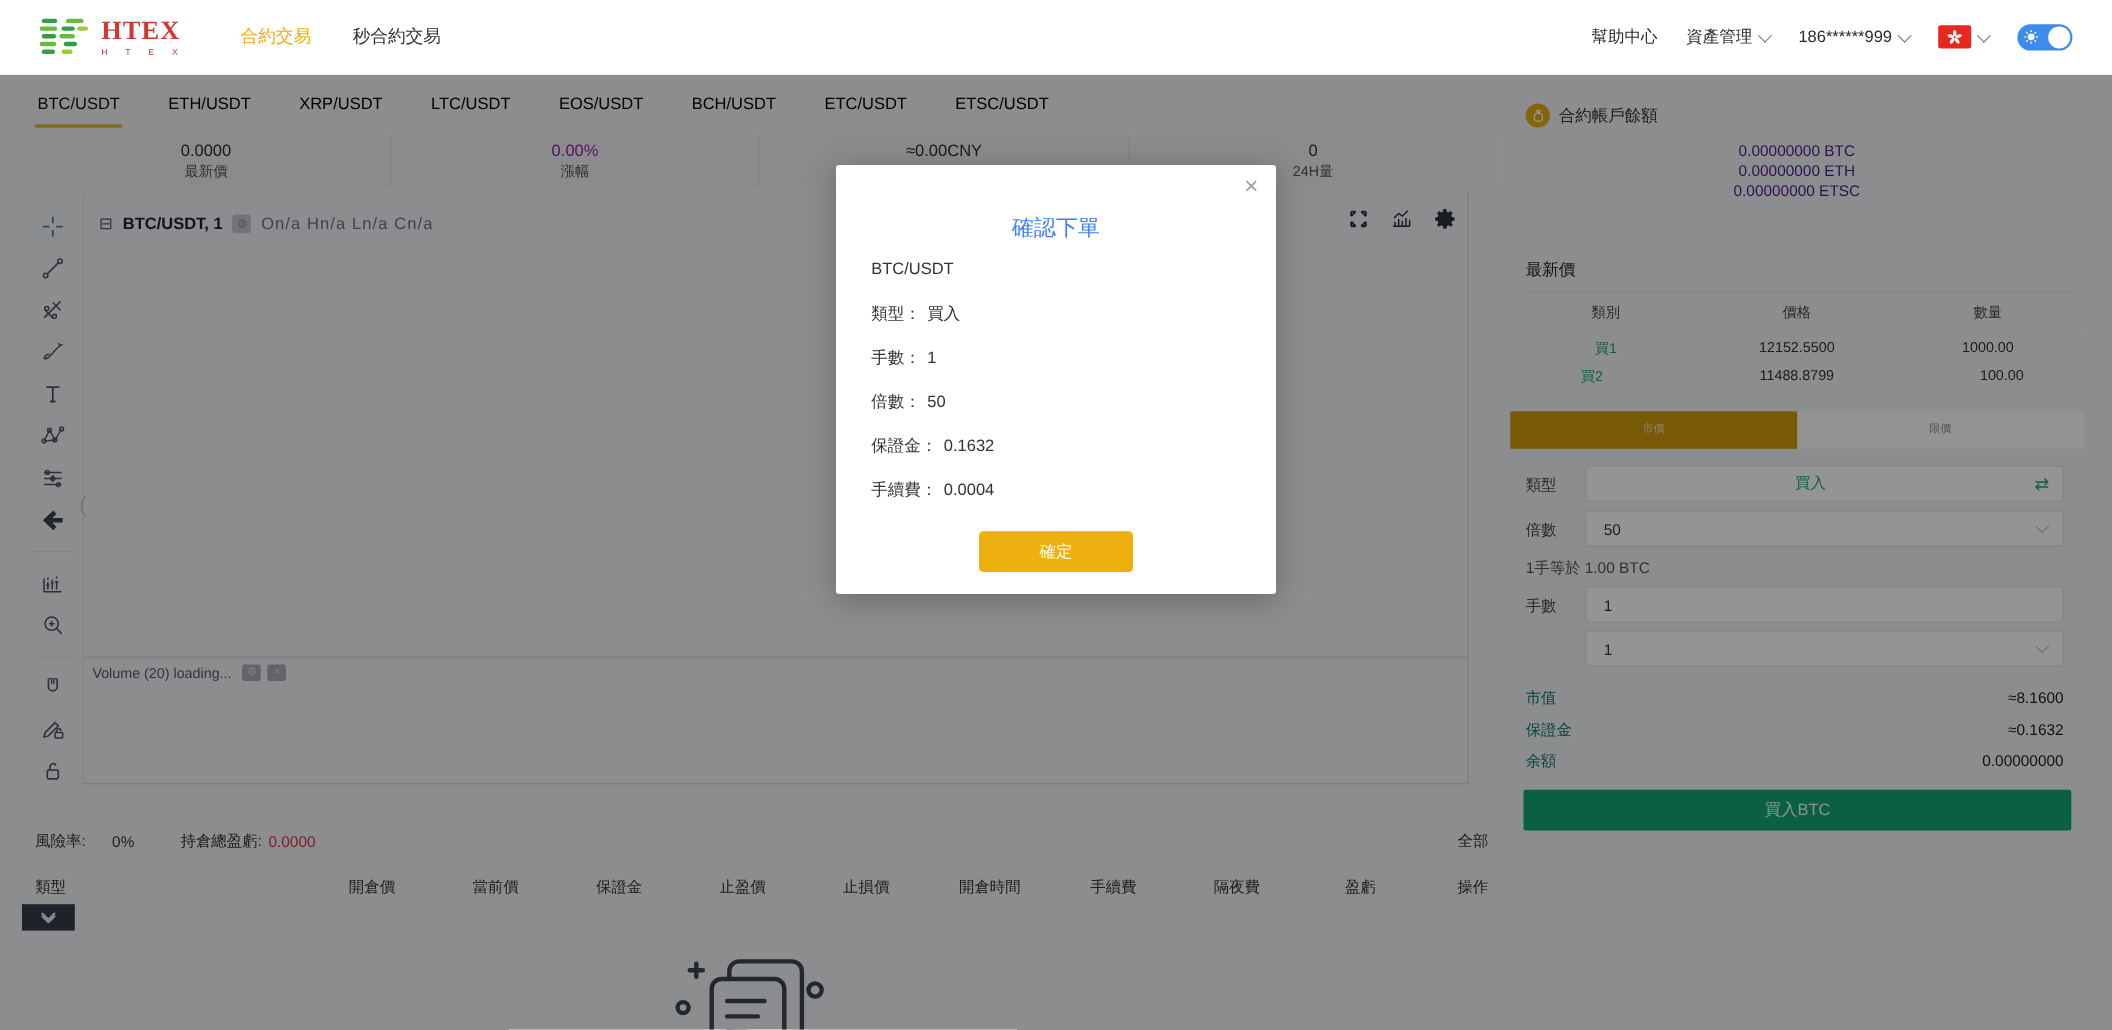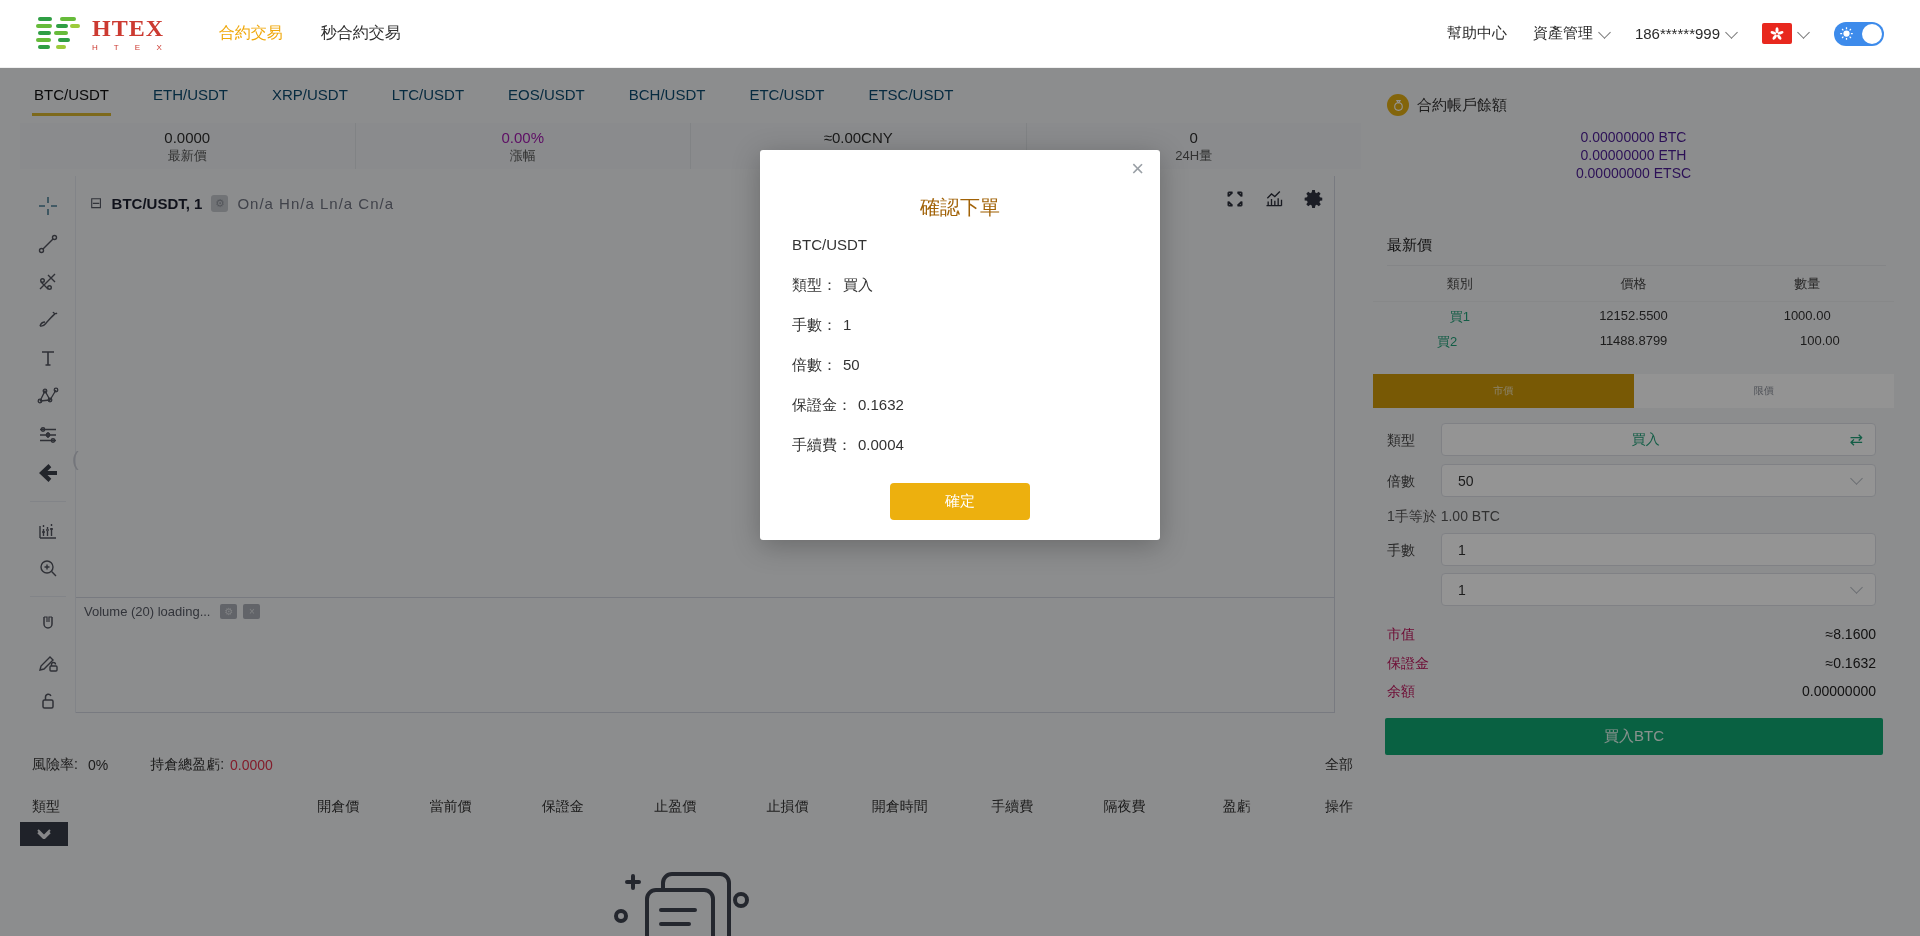--- a/index.html
+++ b/index.html
@@ -24,21 +24,21 @@
   .toggle { width:50px; height:24px; background:#3d8beb; border-radius:12px; position:relative; cursor:pointer; }
   .toggle .knob { position:absolute; right:2px; top:2px; width:20px; height:20px; border-radius:50%; background:#fff; }
   .toggle .sun { position:absolute; left:5px; top:4px; }
 
   
   .content { position:absolute; top:68px; left:0; right:0; bottom:0; background:#f2f3f5; }
   .dim { position:absolute; inset:0; background:rgba(0,0,0,0.42); z-index:50; }
   .main { position:absolute; left:20px; top:0; width:1341px; height:100%; }
 
   .market-tabs { position:absolute; top:12px; left:12px; display:flex; gap:40px; }
-  .mtab { font-size:15px; color:#0c4a6e; padding:6px 2px 10px; cursor:pointer; }
+  .mtab { font-size:15px; color:#000000; padding:6px 2px 10px; cursor:pointer; }
   .mtab.active { color:#111; border-bottom:3px solid #d8b630; }
 
   .stats { position:absolute; top:55px; left:0; width:100%; height:46px; background:#eef0f3; display:flex; }
   .stat { flex:1; text-align:center; padding-top:5px; }
   .stat + .stat { border-left:1px solid #dfe2e6; }
   .stat .v { font-size:15px; color:#2e2e2e; display:block; line-height:19px; }
   .stat .l { font-size:13px; color:#555; display:block; line-height:18px; }
   .stat .v.green { color:#a21caf; }
 
   
@@ -59,21 +59,21 @@
   .cicon { cursor:pointer; display:flex; }
   .vline { position:absolute; left:56px; right:26px; top:421px; border-top:1px solid #cfd3dc; }
   .volrow { position:absolute; left:64px; top:428px; display:flex; align-items:center; gap:6px; }
   .vol-label { font-size:13px; color:#565a64; margin-right:4px; }
   .volbox { width:17px; height:15px; background:#a9adb5; border-radius:2px; color:#dcdee2; font-size:10px;
             display:flex; align-items:center; justify-content:center; cursor:pointer; }
   .collapse-box { position:absolute; left:0; top:646px; width:48px; height:24px; background:#363b47;
                   display:flex; align-items:center; justify-content:center; cursor:pointer; }
 
   .risk { position:absolute; top:688px; left:12px; right:8px; display:flex; align-items:center; font-size:14px; color:#333; }
-  .risk .lab { margin-right:10px; }
+  .risk .lab { margin-right:24px; }
   .risk .pnl-lab { margin-left:42px; margin-right:6px; }
   .risk .pnl-val { color:#e0324b; }
   .risk .all { margin-left:auto; cursor:pointer; color:#333; }
 
   .pcols { position:absolute; top:730px; left:12px; right:8px; display:flex; font-size:14px; color:#333; }
   .pcols span { flex:1; text-align:center; }
   .pcols span:first-child { flex:0 0 250px; text-align:left; }
   .pcols span:last-child { flex:0 0 60px; text-align:right; }
 
   .empty { position:absolute; top:800px; left:0; width:100%; display:flex; justify-content:center; }
@@ -96,29 +96,29 @@
   .frow-label { position:absolute; left:14px; font-size:14px; color:#444; }
   .fbox { position:absolute; left:68px; right:18px; height:33px; background:#fff; border:1px solid #dcdfe6; border-radius:4px;
           display:flex; align-items:center; font-size:14px; color:#333; }
   .fbox .center-val { flex:1; text-align:center; color:#21a179; }
   .fbox .left-val { padding-left:16px; flex:1; text-align:left; }
   .fbox .swap { margin-right:12px; color:#21a179; font-size:16px; cursor:pointer; }
   .fbox .selchev { margin-right:14px; width:9px; height:9px; border-right:1.5px solid #b7bcc4; border-bottom:1.5px solid #b7bcc4; transform:rotate(45deg); margin-top:-4px; }
   .fbox input { border:none; outline:none; width:100%; padding-left:16px; font-size:14px; color:#333; font-family:inherit; background:transparent; }
   .hint { position:absolute; left:14px; top:440px; font-size:14px; color:#555; }
   .sumrow { position:absolute; left:14px; right:18px; display:flex; font-size:14px; }
-  .sumrow .sl { color:#be185d; } .sumrow .sv { margin-left:auto; color:#222; }
+  .sumrow .sl { color:#0f766e; } .sumrow .sv { margin-left:auto; color:#222; }
   .submit { position:absolute; left:12px; right:11px; top:650px; height:37px; background:#10a873; border:none; border-radius:2px;
             color:#eafaf3; font-size:15px; cursor:pointer; font-family:inherit; }
 
   
   .modal { position:absolute; left:760px; top:150px; width:400px; height:390px; background:#fff; border-radius:3px; z-index:60;
            box-shadow:0 6px 28px rgba(0,0,0,.25); }
   .m-close { position:absolute; right:16px; top:8px; font-size:22px; color:#9aa0a6; cursor:pointer; line-height:1; }
-  .m-title { position:absolute; top:44px; width:100%; text-align:center; font-size:20px; color:#a16207; }
+  .m-title { position:absolute; top:44px; width:100%; text-align:center; font-size:20px; color:#3b82f6; }
   .m-line { position:absolute; left:32px; font-size:15px; color:#333; }
   .m-line .ml { margin-right:6px; }
   .m-confirm { position:absolute; left:130px; top:333px; width:140px; height:37px; background:#edb00e; border:none; border-radius:4px;
                color:#fff; font-size:15px; cursor:pointer; font-family:inherit; }
 
   svg { display:block; }
 </style>
 </head>
 <body>
 

